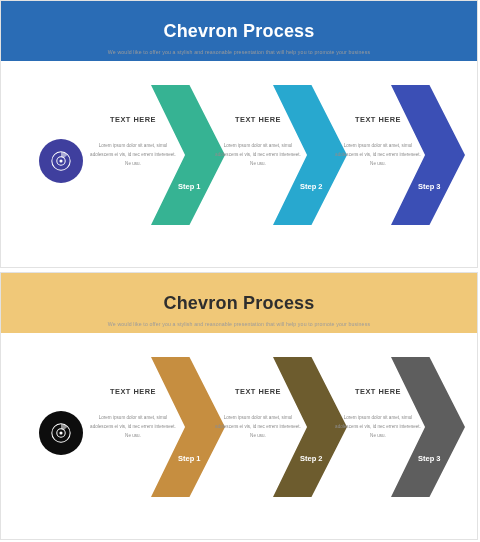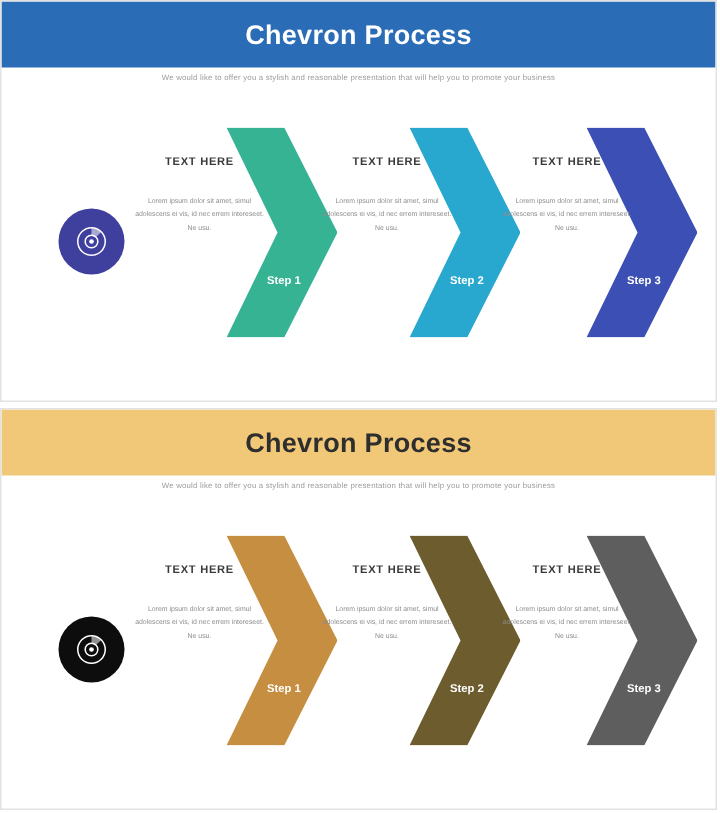--- a/index.html
+++ b/index.html
@@ -22,21 +22,21 @@
     box-sizing: border-box;
     overflow: hidden;
   }
   .slide-gap { height: 4px; background: #ffffff; }
 
   .banner {
     position: absolute;
     left: 0;
     top: 0;
     width: 100%;
-    height: 44px;
+    height: 60px;
     display: flex;
     align-items: center;
     justify-content: center;
   }
   .banner-title {
     font-size: 18px;
     font-weight: bold;
     letter-spacing: 0.2px;
   }
   .subtitle {
@@ -89,21 +89,21 @@
     position: absolute;
     top: 79px;
     font-size: 7.5px;
     font-weight: bold;
     color: #ffffff;
     white-space: nowrap;
     margin-top: 40px;
   }
   .txt-block {
     position: absolute;
-    top: 40px;
+    top: 52px;
     width: 92px;
     text-align: center;
   }
   .txt-head {
     font-size: 7.4px;
     font-weight: bold;
     color: #3a3a3a;
     letter-spacing: 0.5px;
     margin-bottom: 17px;
   }

